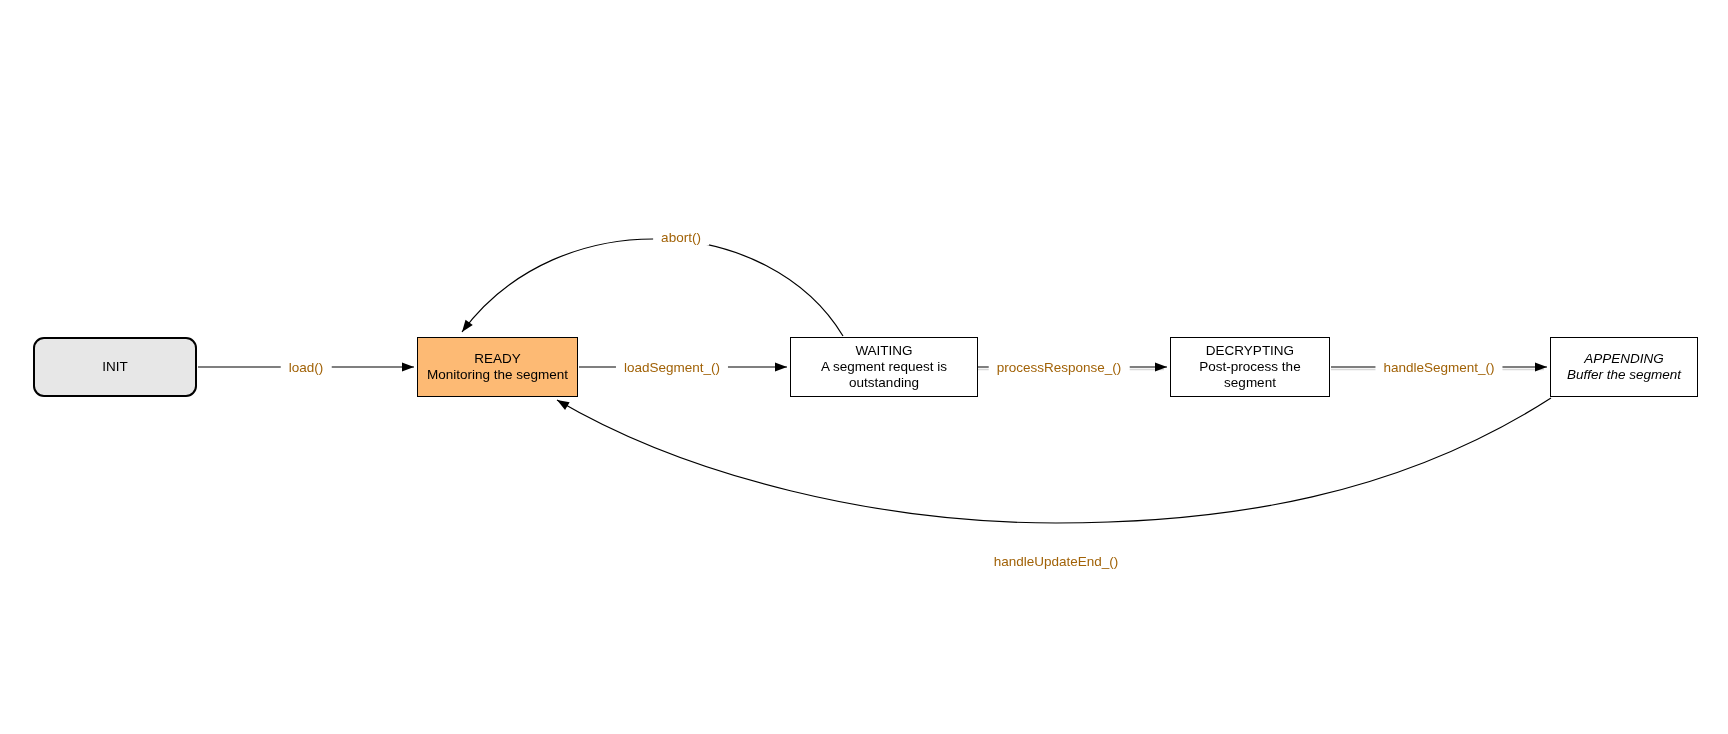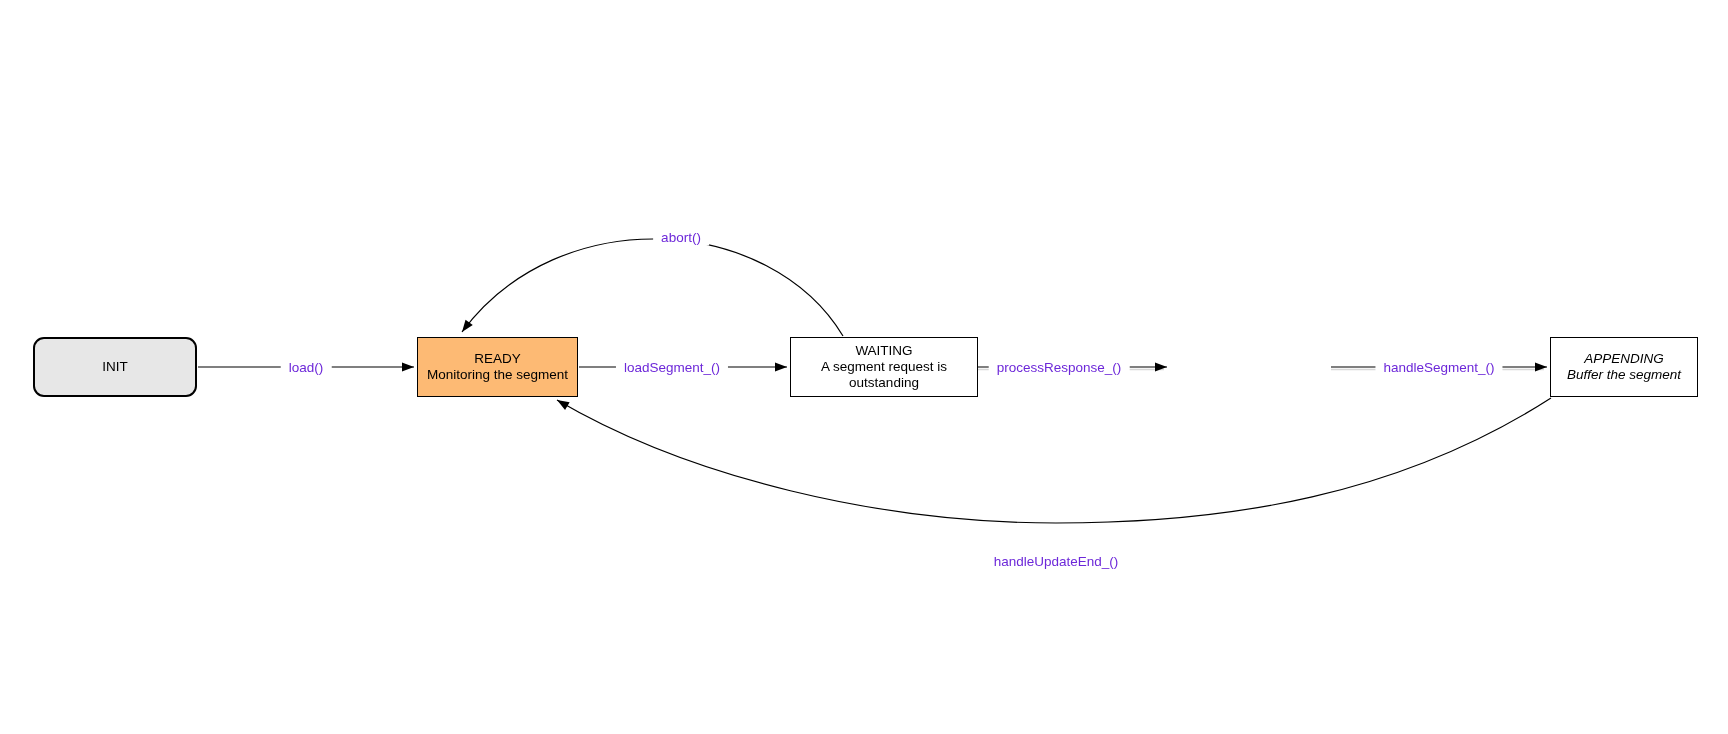--- a/index.html
+++ b/index.html
@@ -60,21 +60,21 @@
   #state-ready      { left: 417px; width: 161px; }
   #state-waiting    { left: 790px; width: 188px; }
   #state-decrypting { left: 1170px; width: 160px; }
   #state-appending  { left: 1550px; width: 148px; font-style: italic; }
   .edge-label {
     position: absolute;
     transform: translate(-50%, -50%);
     background: #ffffff;
     padding: 1px 8px;
     font-size: 13.5px;
-    color: #6d28d9;
+    color: #a16207;
     white-space: nowrap;
   }
 </style>
 </head>
 <body>
 
 <div class="canvas">
 
 
   <svg class="edges" viewBox="0 0 1728 734" xmlns="http://www.w3.org/2000/svg">
@@ -108,20 +108,24 @@
   <div class="state" id="state-ready" style="background: #fdba74;">
     <div class="state-name">READY</div>
     <div class="state-desc">Monitoring the segment</div>
   </div>
 
   <div class="state" id="state-waiting" style="background: rgb(255, 255, 255);">
     <div class="state-name">WAITING</div>
     <div class="state-desc">A segment request is outstanding</div>
   </div>
 
+  <div class="state" id="state-decrypting" style="background: rgb(255, 255, 255);">
+    <div class="state-name">DECRYPTING</div>
+    <div class="state-desc">Post-process the segment</div>
+  </div>
 
   <div class="state" id="state-appending" style="background: rgb(255, 255, 255);">
     <div class="state-name">APPENDING</div>
     <div class="state-desc">Buffer the segment</div>
   </div>
 
   <span class="edge-label" style="left:306px; top:367px;">load()</span>
   <span class="edge-label" style="left:672px; top:367px;">loadSegment_()</span>
   <span class="edge-label" style="left:1059px; top:367px;">processResponse_()</span>
   <span class="edge-label" style="left:1439px; top:367px;">handleSegment_()</span>

